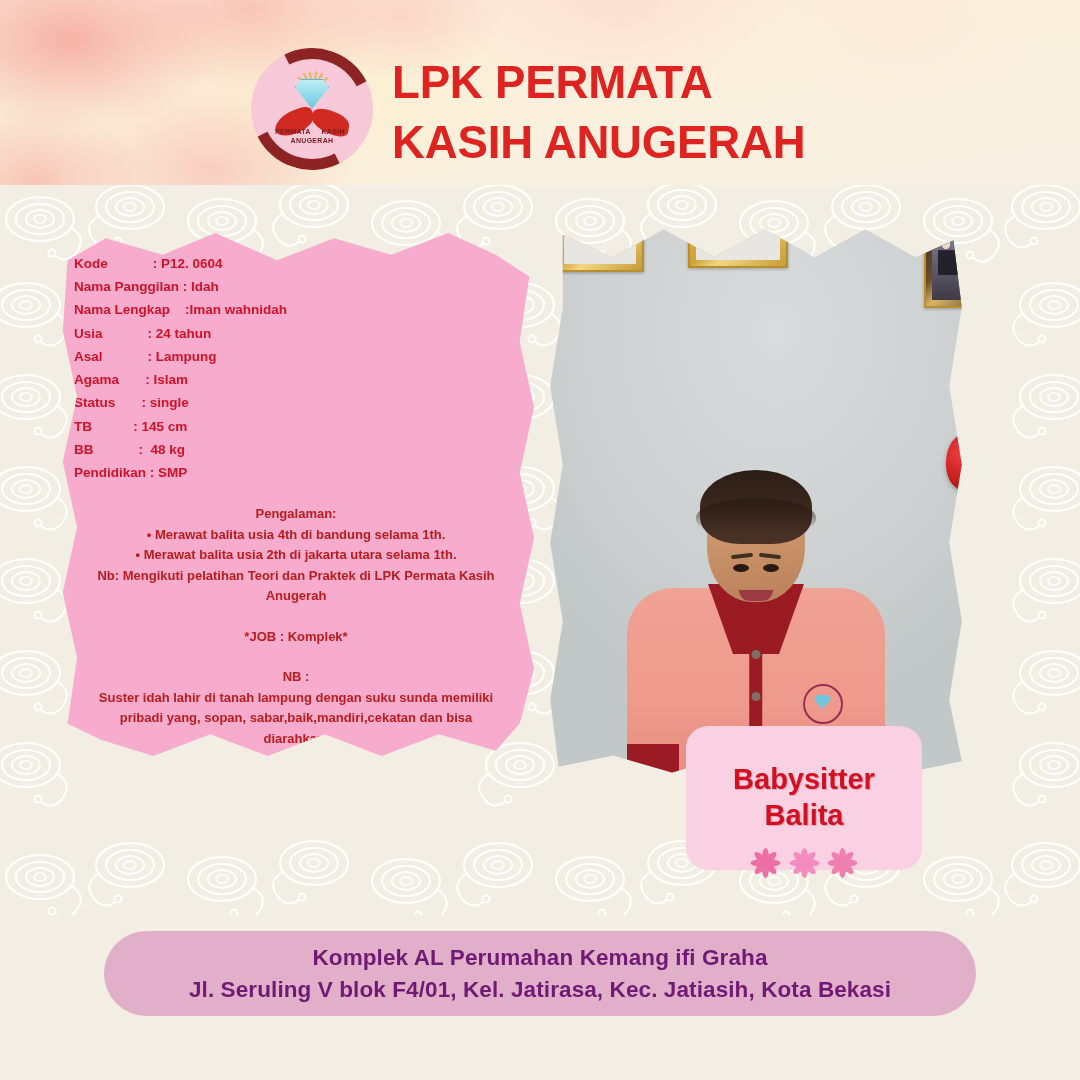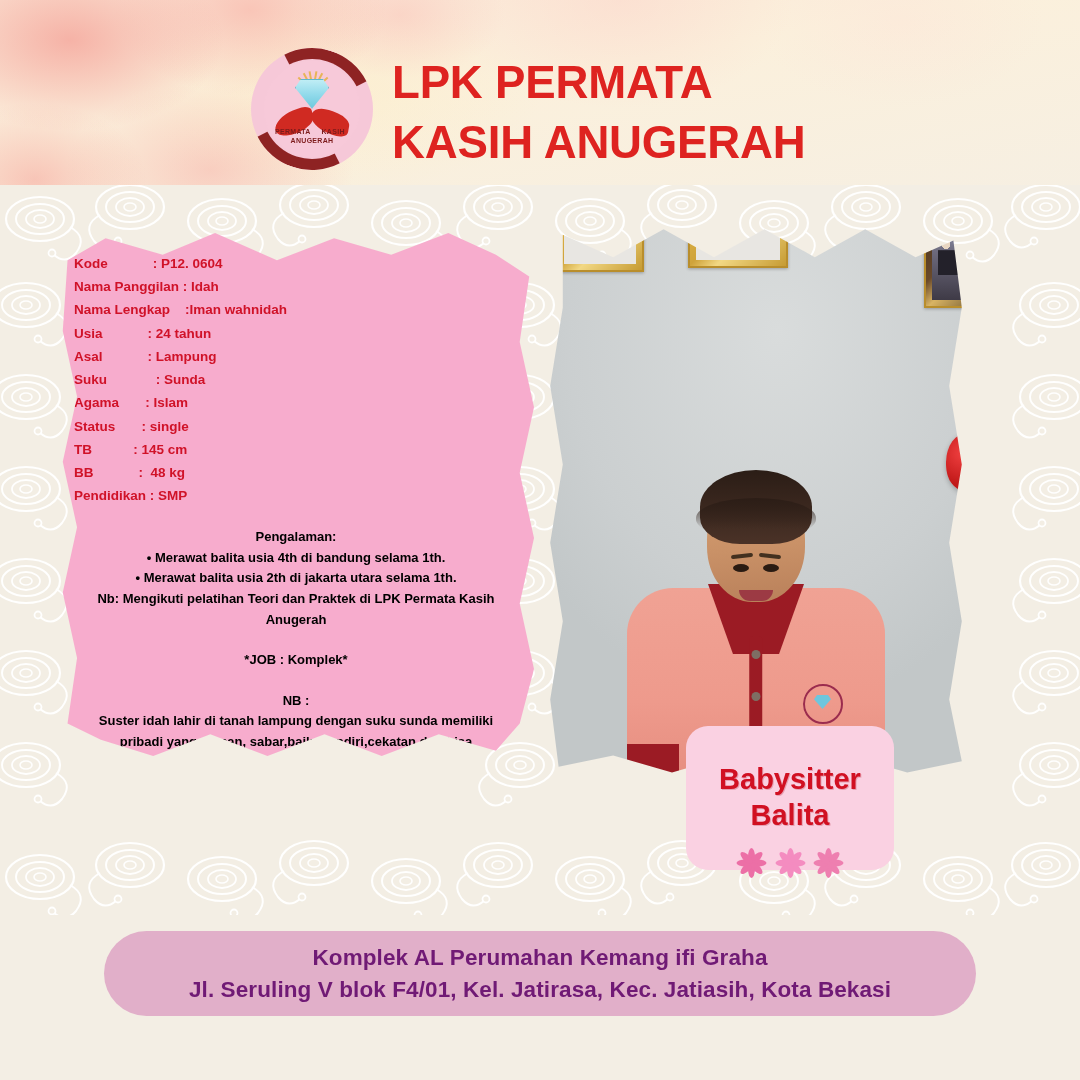--- a/index.html
+++ b/index.html
@@ -87,21 +87,21 @@
       97% 22%, 100% 34%, 97% 46%, 100% 58%, 97% 70%, 100% 82%, 97% 92%, 92% 97%,
       80% 94%, 68% 98%, 56% 94%, 44% 98%, 32% 94%, 20% 98%, 9% 95%, 2% 92%,
       4% 80%, 1% 68%, 4% 56%, 1% 44%, 4% 32%, 1% 20%);
     overflow:hidden;
   }
   .panel-inner { padding:30px 16px 10px; color:#D01228; font-weight:bold; }
 
   .kv { font-size:13.5px; line-height:1.72; text-align:left; }
   .kv-row { display:block; white-space:pre; }
 
-  .blk { text-align:center; font-size:13px; line-height:1.58; color:#000000; font-weight:bold; }
+  .blk { text-align:center; font-size:13px; line-height:1.58; color:#b91c1c; font-weight:bold; }
   .blk.pengalaman { margin-top:20px; }
   .blk.job { margin-top:20px; }
   .blk.nb { margin-top:20px; }
 
   
   .photo {
     position:absolute; left:546px; top:218px; width:420px; height:560px;
     overflow:hidden;
     clip-path: polygon(
       4% 3%, 16% 7%, 28% 2%, 40% 7%, 52% 2%, 64% 7%, 76% 2%, 88% 7%, 97% 4%,
@@ -196,21 +196,21 @@
     position:absolute; right:42px; bottom:54px; width:40px; height:40px;
   }
   .badge-embroidery .bc { position:absolute; inset:0; border-radius:50%; border:2px solid #9B2C4E; }
   .badge-embroidery .bd { position:absolute; left:11px; top:11px; width:17px; height:14px;
     background:#6EC6DD; clip-path:polygon(18% 0,82% 0,100% 30%,50% 100%,0 30%); }
   .badge-text { position:absolute; right:18px; bottom:34px; font-size:7px; color:#9B2C4E;
     font-weight:bold; transform:rotate(-6deg); white-space:nowrap; }
 
   
   .job-badge {
-    position:absolute; left:686px; top:726px; width:208px; height:144px;
+    position:absolute; left:686px; top:726px; width:236px; height:144px;
     background:#FAD1E2; border-radius:22px;
     display:flex; flex-direction:column; align-items:center; justify-content:center;
   }
   .job-badge .jt {
     color:#D11022; font-weight:bold; font-size:29px; line-height:1.24; text-align:center;
     text-shadow:1px 1px 0 rgba(170,20,40,.25);
   }
   .flowers { position:absolute; left:0; right:0; bottom:-12px; text-align:center; }
   .flower { display:inline-block; width:30px; height:30px; margin:0 2px; position:relative; }
   .flower i {
@@ -333,21 +333,20 @@
   </div>
 
   <div class="panel">
     <div class="panel-inner">
       <div class="kv">
         <span class="kv-row">Kode            : P12. 0604</span>
         <span class="kv-row">Nama Panggilan : Idah</span>
         <span class="kv-row">Nama Lengkap    :Iman wahnidah</span>
         <span class="kv-row">Usia            : 24 tahun</span>
         <span class="kv-row">Asal            : Lampung</span>
-        <span class="kv-row">Suku             : Sunda</span>
         <span class="kv-row">Agama       : Islam</span>
         <span class="kv-row">Status       : single</span>
         <span class="kv-row">TB           : 145 cm</span>
         <span class="kv-row">BB            :  48 kg</span>
         <span class="kv-row">Pendidikan : SMP</span>
       </div>
 
       <div class="blk pengalaman">
         <div>Pengalaman:</div>
         <div>• Merawat balita usia 4th di bandung selama 1th.</div>

